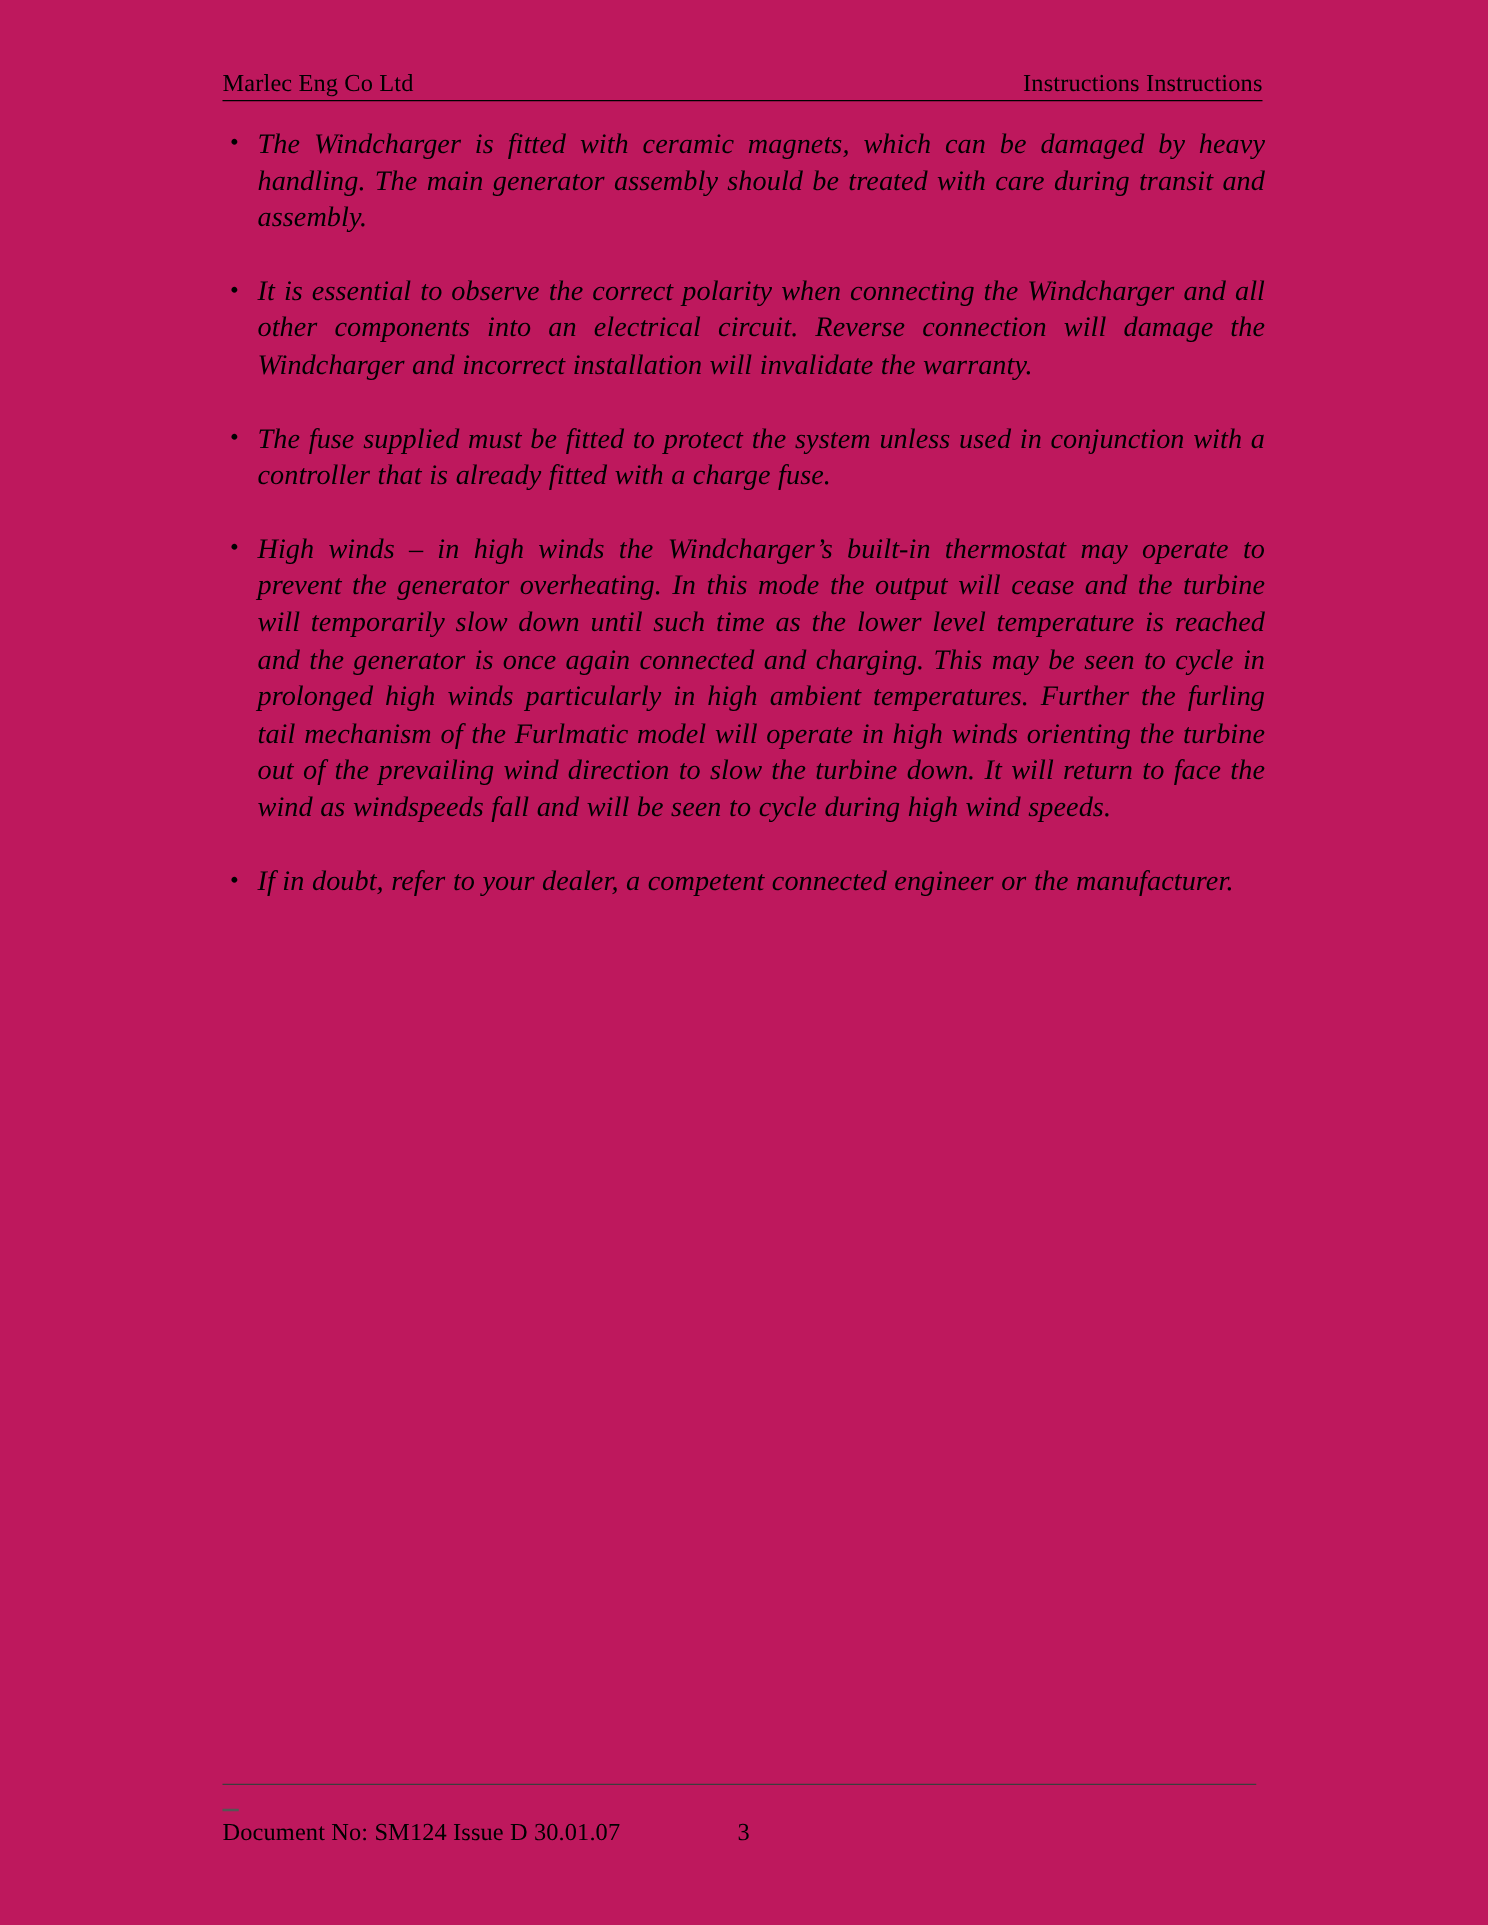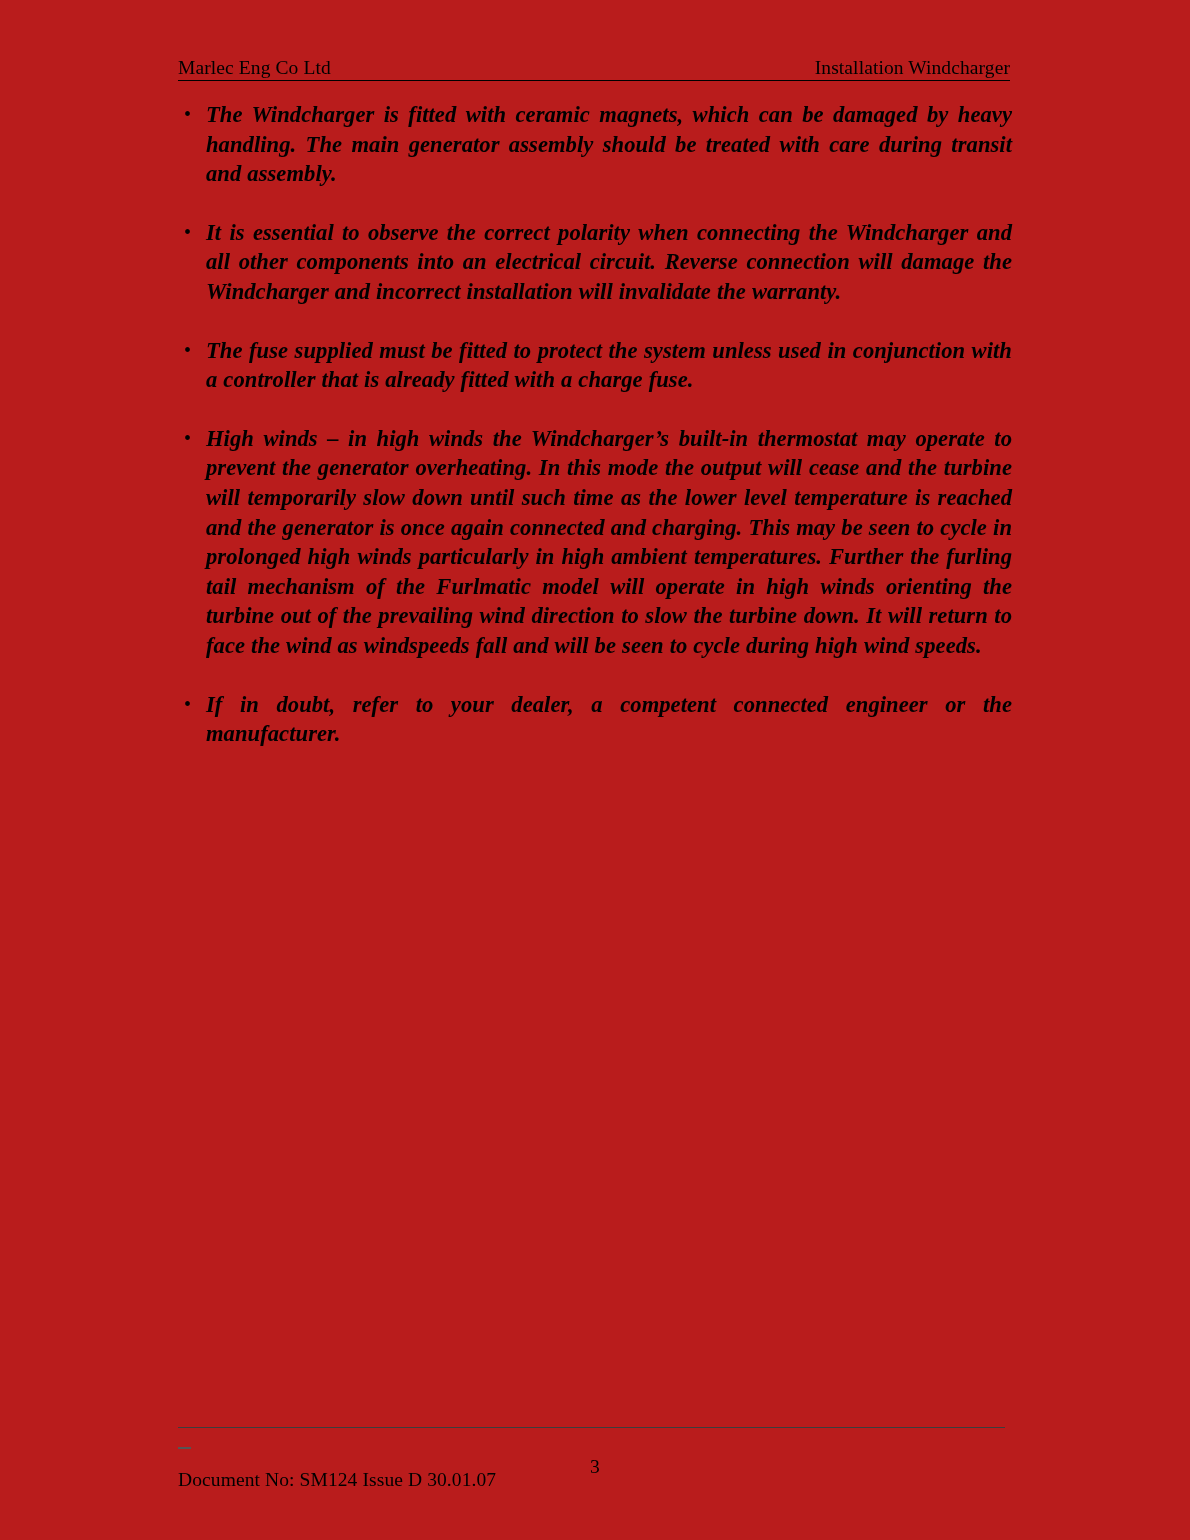--- a/index.html
+++ b/index.html
@@ -12,21 +12,21 @@
     font-family: "Liberation Serif", "DejaVu Serif", serif;
     color: #000000;
     -webkit-font-smoothing: antialiased;
   }
 
   .page {
     position: relative;
     width: 1190px;
     height: 1540px;
     margin: 0 auto;
-    background: #b91c1c;
+    background: #be185d;
     overflow: hidden;
     box-sizing: border-box;
   }
 
   
   .page-header {
     position: absolute;
     left: 178px;
     top: 58px;
     width: 832px;
@@ -91,21 +91,20 @@
     position: absolute;
     left: 6px;
     top: 0;
     font-style: normal;
     font-size: 20px;
     line-height: 29.6px;
   }
 
   ul.bullet-list > li .bullet-text {
     display: block;
-    font-weight: bold;
   }
 
   
   .page-footer {
     position: absolute;
     left: 178px;
     top: 1420px;
     width: 834px;
   }
 
@@ -134,41 +133,41 @@
     width: 834px;
     height: 30px;
     font-size: 19.5px;
     line-height: 28px;
     letter-spacing: 0.1px;
   }
 
   .page-footer .ftr-doc {
     position: absolute;
     left: 0;
-    top: 13px;
+    top: 0;
     white-space: nowrap;
     text-align: right;
   }
 
   .page-footer .ftr-pageno {
     position: absolute;
     left: 412px;
     top: 0;
     white-space: nowrap;
   }
 </style>
 </head>
 <body>
 
 <div class="page">
 
   <div class="page-header">
     <div class="hdr-row">
       <span class="hdr-left">Marlec Eng Co Ltd</span>
-      <span class="hdr-right">Installation Windcharger</span>
+      <span class="hdr-right">Instructions Instructions</span>
     </div>
     <div class="hdr-rule"></div>
   </div>
 
   <div class="content">
     <ul class="bullet-list">
 
       <li>
         <span class="bullet-marker">•</span>
         <span class="bullet-text">The Windcharger is fitted with ceramic magnets, which can be damaged by heavy handling.  The main generator assembly should be treated with care during transit and assembly.</span>

